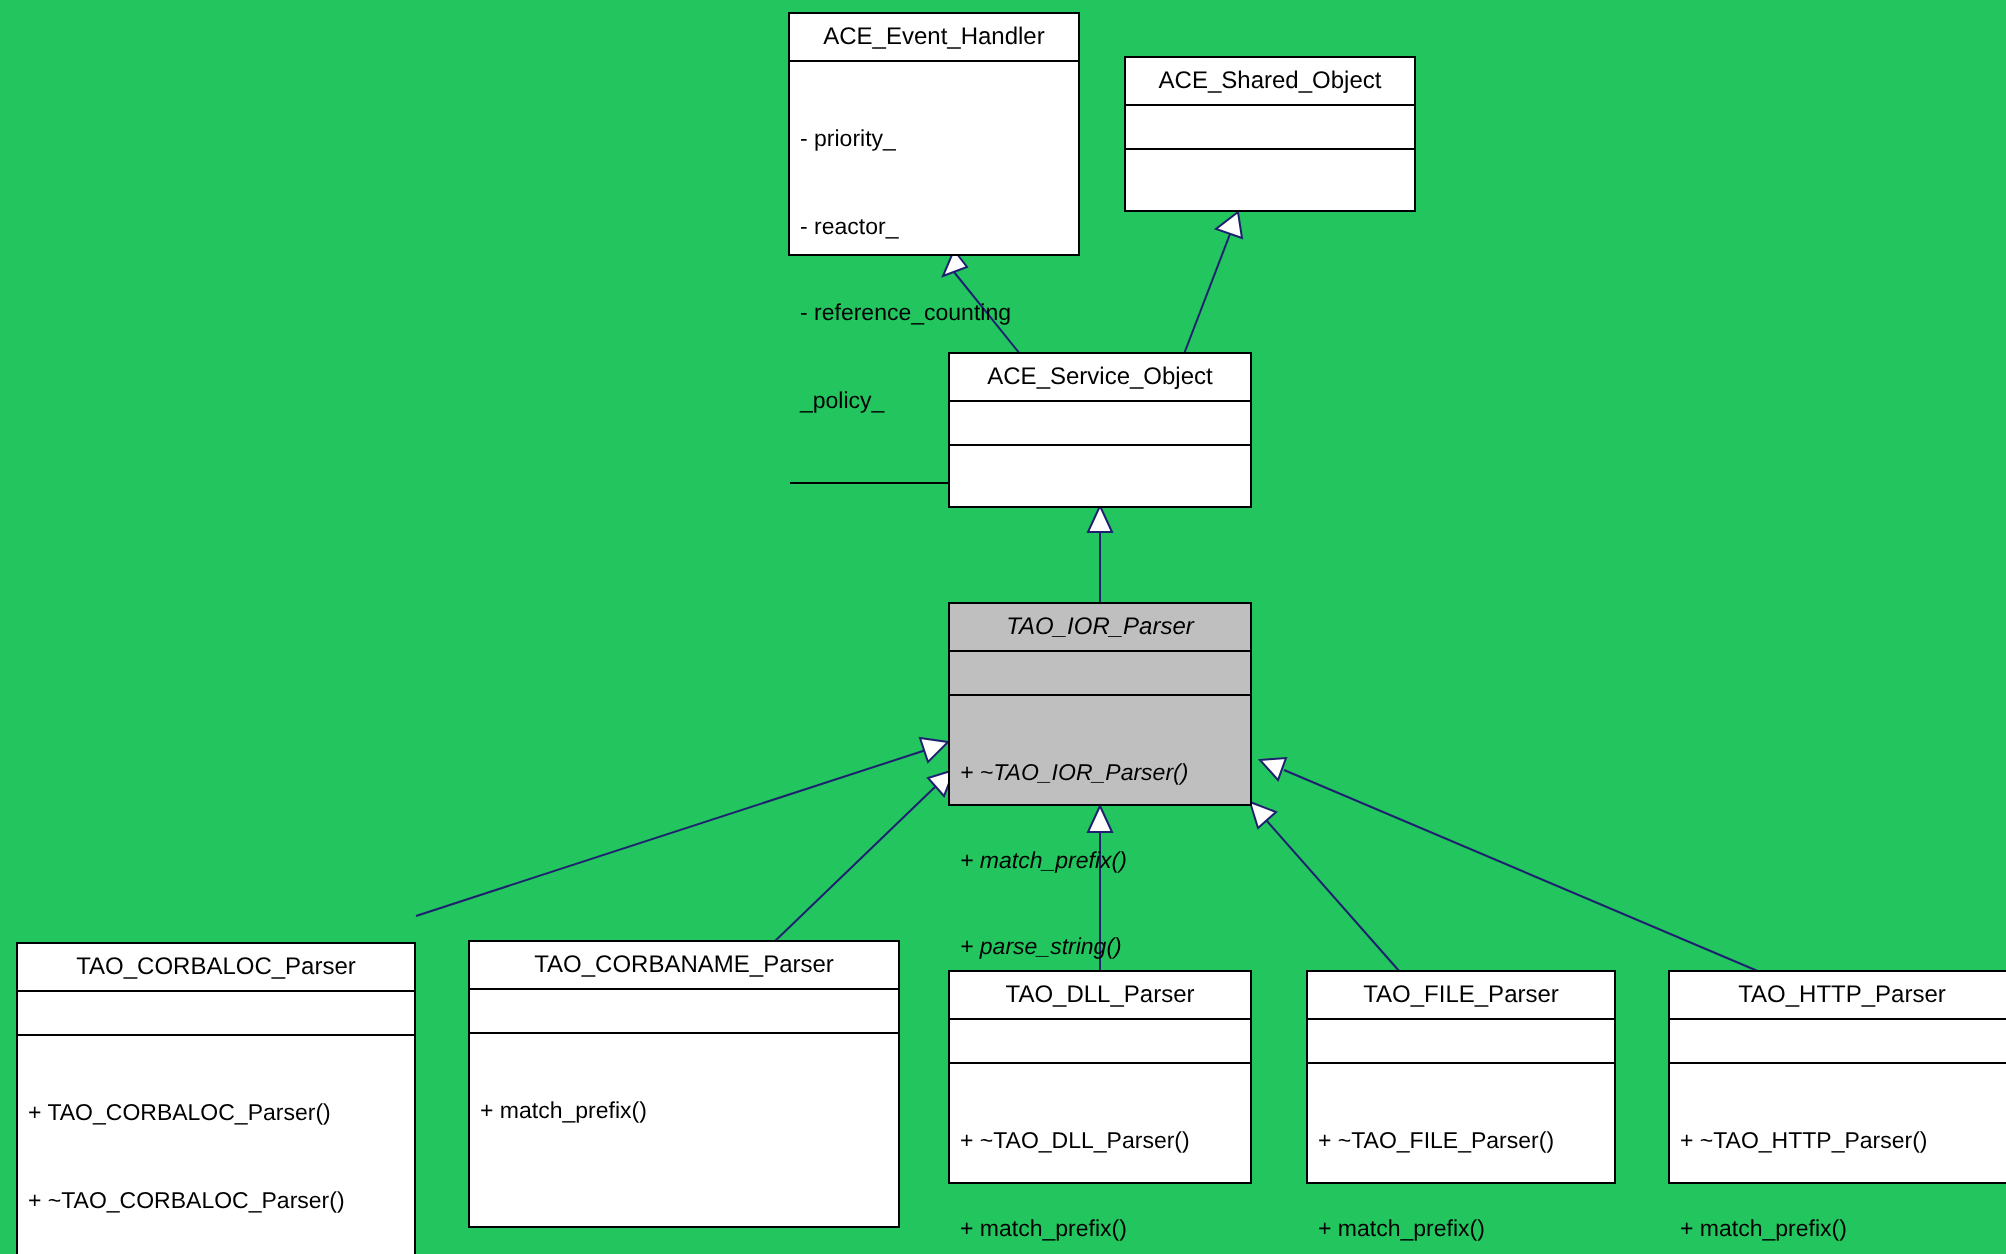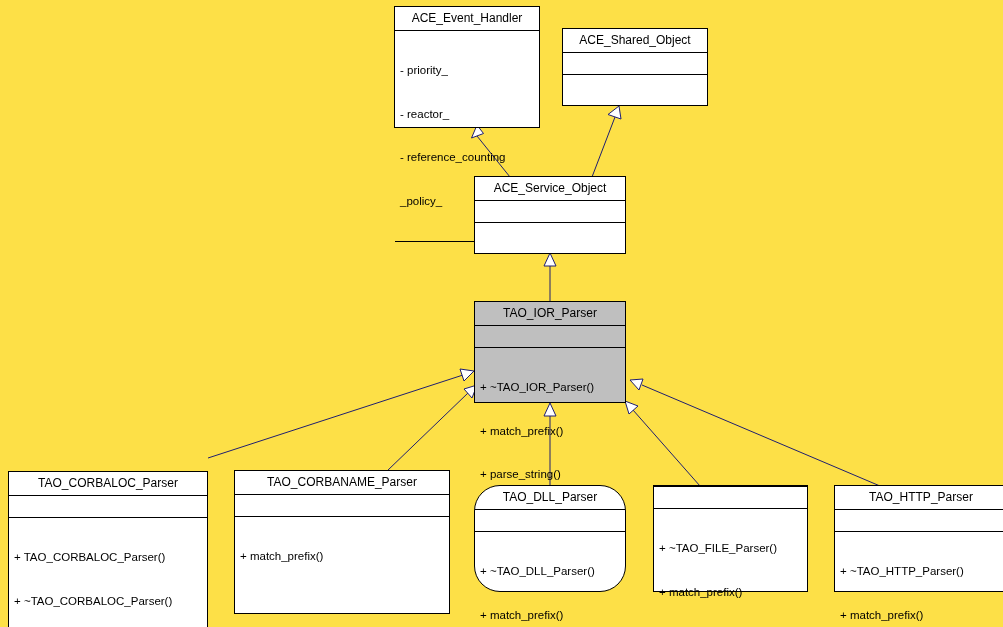--- a/index.html
+++ b/index.html
@@ -4,21 +4,21 @@
 <style>
   html, body {
     margin: 0;
     padding: 0;
     background: #ffffff;
   }
   #canvas {
     position: relative;
     width: 1003px;
     height: 627px;
-    background: #fde047;
+    background: #22c55e;
     font-family: "Liberation Sans", sans-serif;
     overflow: hidden;
   }
   svg.edges {
     position: absolute;
     left: 0;
     top: 0;
     width: 1003px;
     height: 627px;
     pointer-events: none;
@@ -113,21 +113,21 @@
   </div>
 
   <div class="node" style="left:562px; top:28px; width:146px; height:78px;">
     <div class="title">ACE_Shared_Object</div>
     <div class="sep"></div>
     <div class="compartment empty"></div>
     <div class="sep"></div>
     <div class="compartment empty"></div>
   </div>
 
-  <div class="node highlight" style="left:474px; top:301px; width:152px; height:102px;">
+  <div class="node highlight" style="left:474px; top:301px; width:152px; height:102px;font-style:italic;">
     <div class="title">TAO_IOR_Parser</div>
     <div class="sep"></div>
     <div class="compartment empty"></div>
     <div class="sep"></div>
     <div class="compartment">
       <div class="row">+ ~TAO_IOR_Parser()</div>
       <div class="row">+ match_prefix()</div>
       <div class="row">+ parse_string()</div>
     </div>
   </div>
@@ -154,33 +154,34 @@
     <div class="compartment empty"></div>
     <div class="sep"></div>
     <div class="compartment">
       <div class="row">+ match_prefix()</div>
       
       
       
     </div>
   </div>
 
-  <div class="node" style="left:474px; top:485px; width:152px; height:107px;border-radius:26px;">
+  <div class="node" style="left:474px; top:485px; width:152px; height:107px;">
     <div class="title">TAO_DLL_Parser</div>
     <div class="sep"></div>
     <div class="compartment empty"></div>
     <div class="sep"></div>
     <div class="compartment">
       <div class="row">+ ~TAO_DLL_Parser()</div>
       <div class="row">+ match_prefix()</div>
       
     </div>
   </div>
 
   <div class="node" style="left:653px; top:485px; width:155px; height:107px;">
+    <div class="title">TAO_FILE_Parser</div>
     <div class="sep"></div>
     <div class="compartment empty"></div>
     <div class="sep"></div>
     <div class="compartment">
       <div class="row">+ ~TAO_FILE_Parser()</div>
       <div class="row">+ match_prefix()</div>
       
     </div>
   </div>
 

